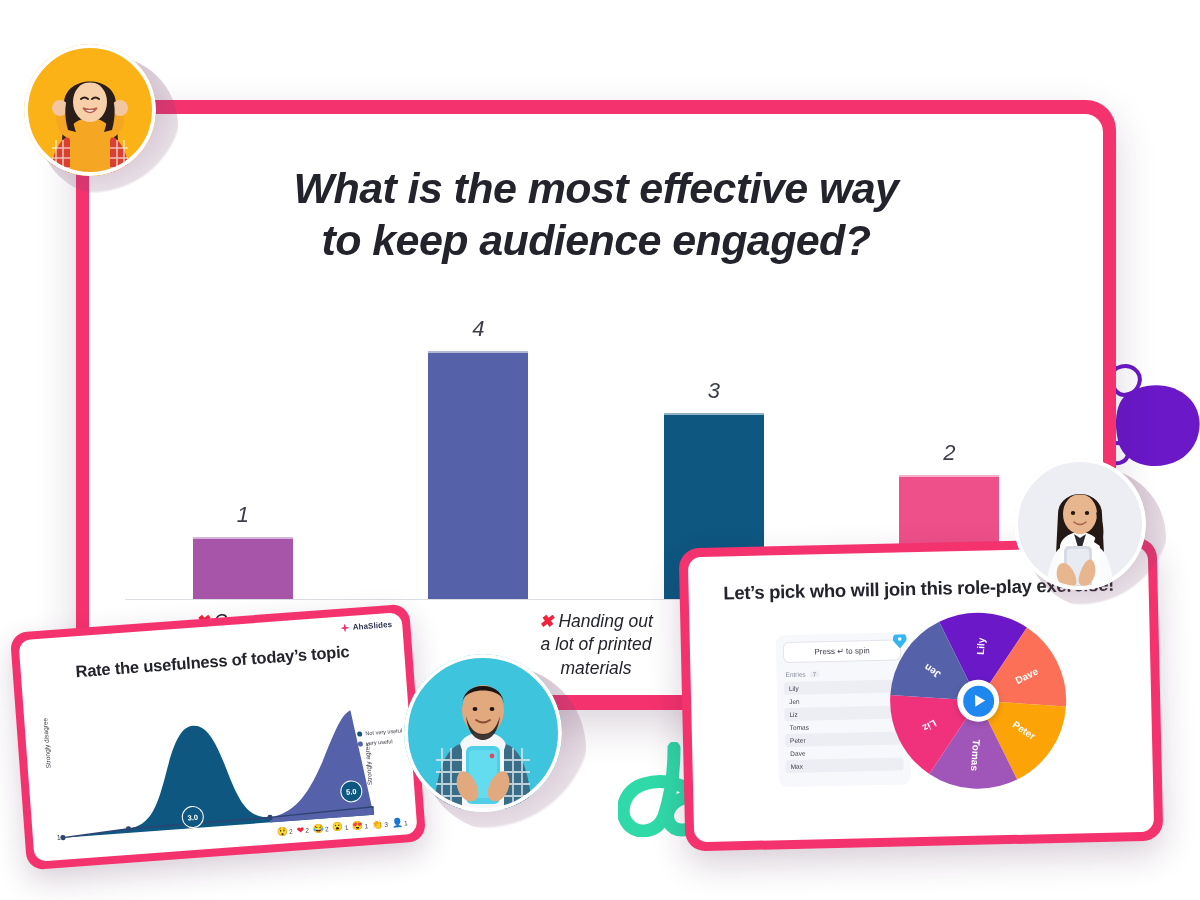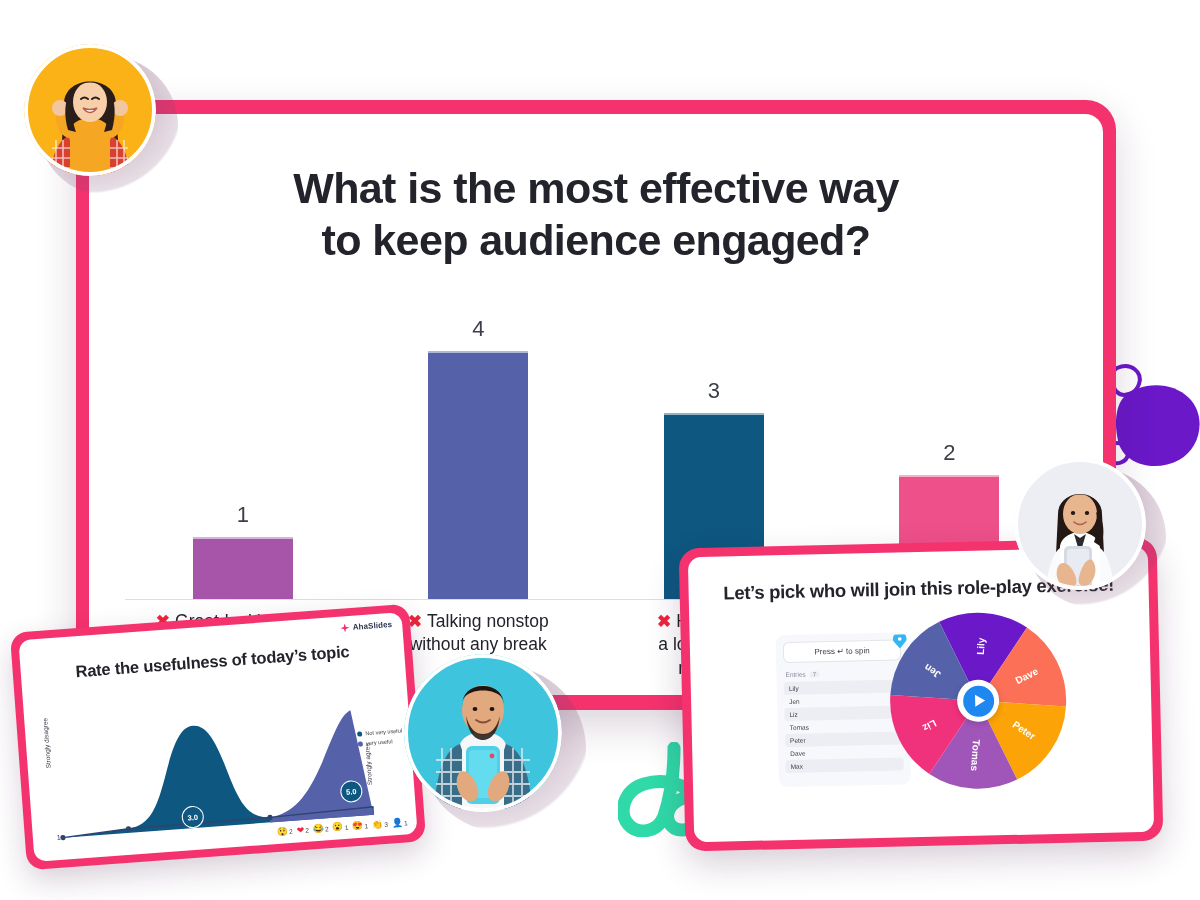--- a/index.html
+++ b/index.html
@@ -24,20 +24,21 @@
     border-radius: 30px;
     padding: 14px 13px 15px 13px;
     box-shadow: 0 16px 40px rgba(60,20,60,.18);
   }
   #main-inner {
     width: 100%; height: 100%;
     background: #ffffff;
     border-radius: 18px;
     position: relative;
     overflow: hidden;
+    font-style: italic;
   }
 
   #poll-title {
     position: absolute; left: 0; right: 0; top: 48px;
     text-align: center;
     font-size: 43px; line-height: 1.22;
     font-weight: 700;
     color: #23242b;
     letter-spacing: -0.6px;
     padding: 0 60px;
@@ -283,21 +284,20 @@
               <div class="bar-value">3</div>
               <div class="bar-rect" style="height: 65.2174%; background: rgb(13, 87, 128);"></div>
             </div>
             <div class="bar-slot">
               <div class="bar-value">2</div>
               <div class="bar-rect" style="height: 43.4783%; background: rgb(238, 80, 137);"></div>
             </div>
           </div>
         <div class="bar-labels">
             <div class="bar-label"><span class="x-mark">✖</span>Great-looking slides</div>
-            <div class="bar-label"><span class="x-mark">✖</span>Talking nonstop<br>without any break</div>
             <div class="bar-label"><span class="x-mark">✖</span>Handing out<br>a lot of printed<br>materials</div>
             <div class="bar-label"><span class="x-mark">✔</span>Interactive live polls</div>
           </div>
       </div>
 
     </div>
   </div>
 
   <div class="shadow-ring" id="shadow-1"></div>
   <div class="avatar" id="avatar-1">

